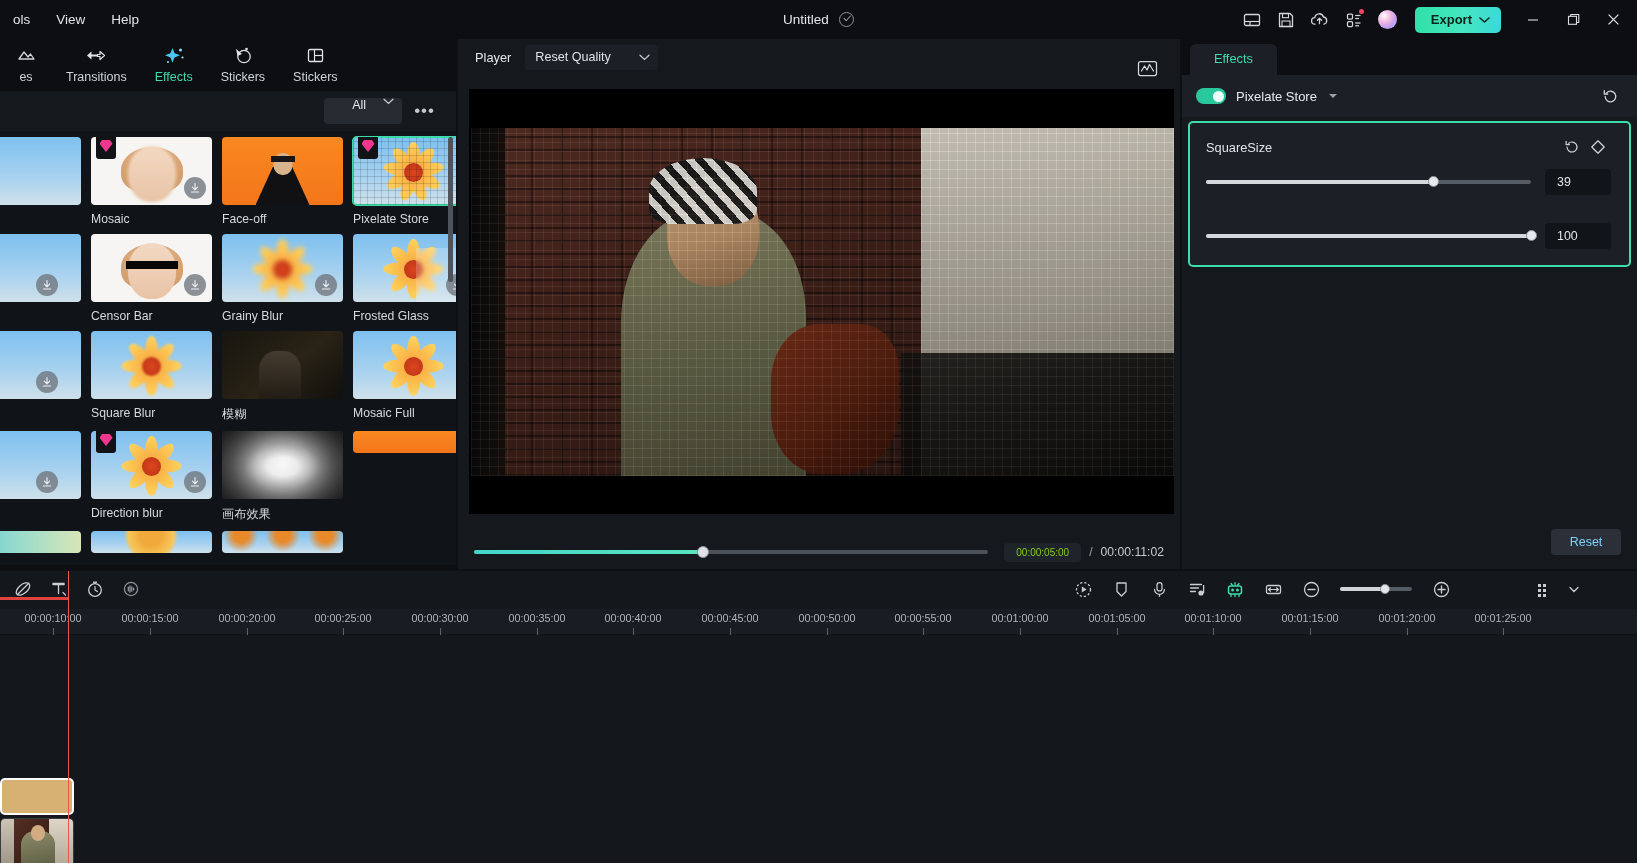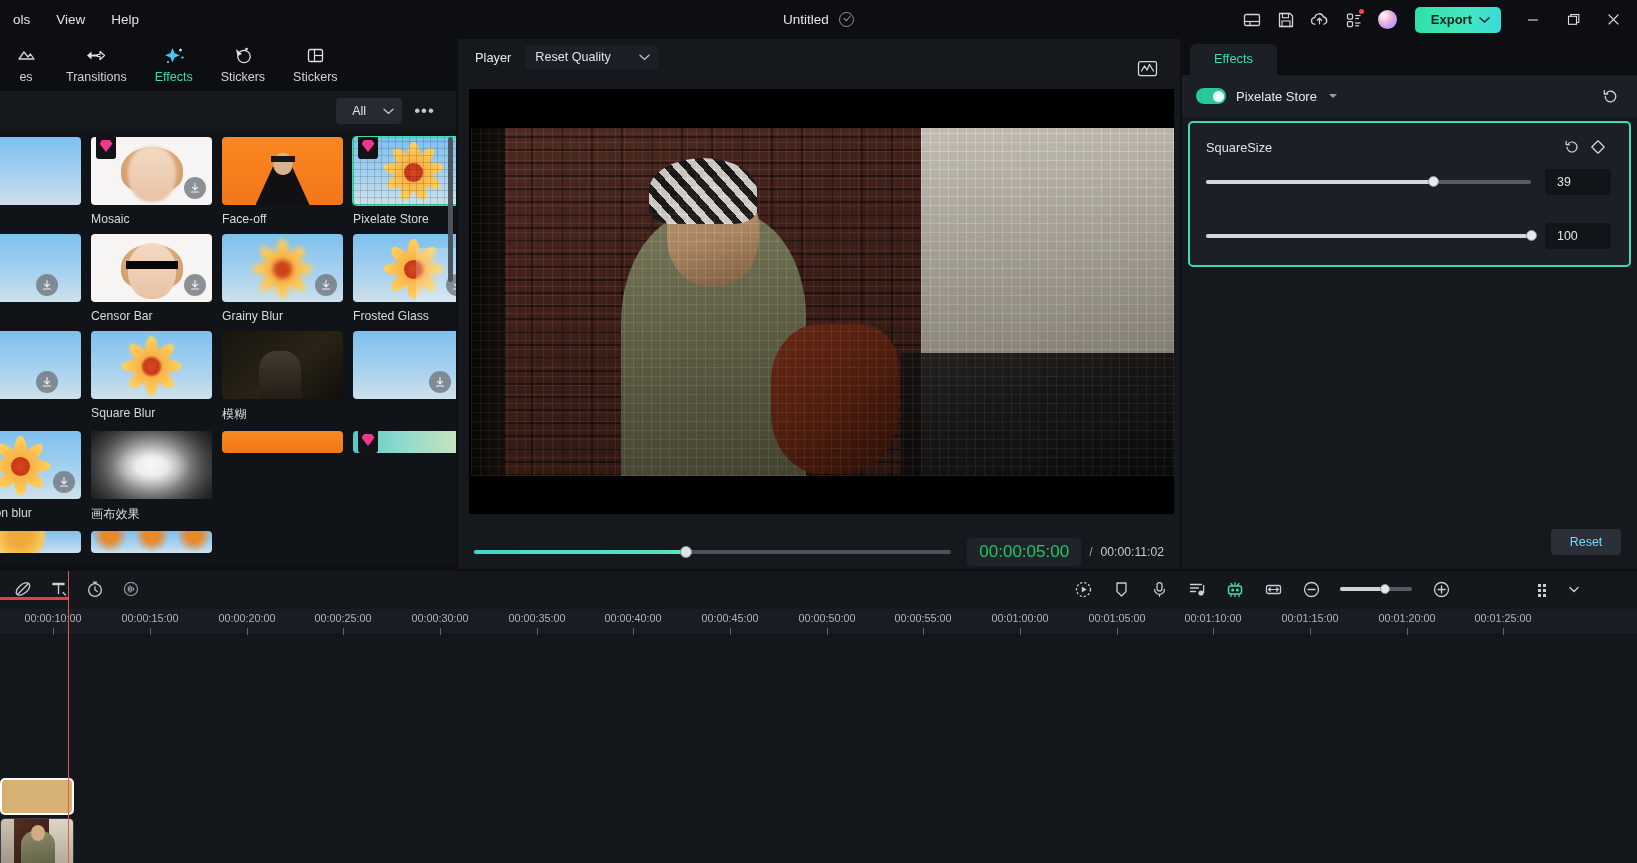--- a/index.html
+++ b/index.html
@@ -84,22 +84,22 @@
     padding: 3px 14px 2px 14px; cursor: default; min-width: 52px;
   }
   .lp-tab .lbl { font-size: 12.5px; color: #cfd4da; white-space: nowrap; }
   .lp-tab.active .lbl { color: #3ddcab; }
   .lp-tab .ico { height: 22px; display: flex; align-items: flex-end; }
   .lp-filter-row {
     height: 40px; display: flex; align-items: center; justify-content: flex-end;
     padding-right: 17px; gap: 8px; background: #15181d;
   }
   .filter-select {
-    display: flex; align-items: center; gap: 17px; height: 26px;
-    background: #262b32; border-radius: 4px; padding: 0 8px 0 16px;
+    display: flex; align-items: flex-start; gap: 17px; height: 26px;
+    background: #262b32; border-radius: 4px; padding: 0 8px 0 28px;
     font-size: 12.5px; color: #e2e5e9; cursor: default;
   }
   .ellipsis-btn {
     font-size: 17px; color: #c2c7cd; letter-spacing: 1px; cursor: default;
     padding: 0 4px; line-height: 10px;
   }
   .grid-wrap {
     position: relative; height: 434px; overflow: hidden; background: #101318;
   }
   .eff-grid {
@@ -276,21 +276,21 @@
   .track-fill {
     position: absolute; left: 0; top: 0; bottom: 0; width: 44.5%;
     background: linear-gradient(90deg,#43d6c9,#58e3c0); border-radius: 2px;
   }
   .track-knob {
     position: absolute; left: 44.5%; top: 50%; width: 12px; height: 12px;
     margin: -6px 0 0 -6px; border-radius: 50%;
     background: #dfe3e6; border: 1.5px solid #8d949b;
   }
   .time-cur {
-    font-size: 17px; color: #22c55e; background: #1f242a;
+    font-size: 10px; color: #84cc16; background: #1f242a;
     padding: 4px 12px; border-radius: 4px; cursor: default;
   }
   .time-sep { font-size: 12.2px; color: #9aa0a6; margin: 0 8px; }
   .time-total { font-size: 12.2px; color: #c5cad0; }
   .pctrl-row {
     position: absolute; left: 0; right: 0; top: 530px; height: 40px;
   }
   .pctrl-left { position: absolute; left: 18px; top: 3px; display: flex; gap: 14px; }
   .pctrl-right { position: absolute; right: 20px; top: 3px; display: flex; gap: 16px; }
   .pbtn {
@@ -705,20 +705,36 @@
                 <div class="core"></div>
             </div>
           </div>
           <div class="eff-label">Square Blur</div>
         </div>
         <div class="eff-cell">
           <div class="thumb t-dark">
             <div class="person-sil"></div>
           </div>
           <div class="eff-label">模糊</div>
+        </div>
+        <div class="eff-cell">
+          <div class="thumb t-sky">
+            <div class="flower" style="width:88px;height:88px">
+              <div class="petal" style="transform:rotate(0deg)"></div>
+                <div class="petal" style="transform:rotate(45deg)"></div>
+              <div class="petal" style="transform:rotate(90deg)"></div>
+                <div class="petal" style="transform:rotate(135deg)"></div>
+              <div class="petal" style="transform:rotate(180deg)"></div>
+                <div class="petal" style="transform:rotate(225deg)"></div>
+              <div class="petal" style="transform:rotate(270deg)"></div>
+                <div class="petal" style="transform:rotate(315deg)"></div>
+                <div class="core"></div>
+            </div>
+          </div>
+          <div class="eff-label">Mosaic Full</div>
         </div>
 
         <div class="eff-cell">
           <div class="thumb t-sky">
             <div class="dl" style="right:auto;left:76px">
                 <svg width="12" height="12" viewBox="0 0 12 12">
                   <path d="M6 1.5v6M3.4 5.2L6 7.8l2.6-2.6M2.4 10h7.2" fill="none" stroke="#ecedef" stroke-width="1.15" stroke-linecap="round" stroke-linejoin="round"></path>
                 </svg>
               </div>
           </div>

